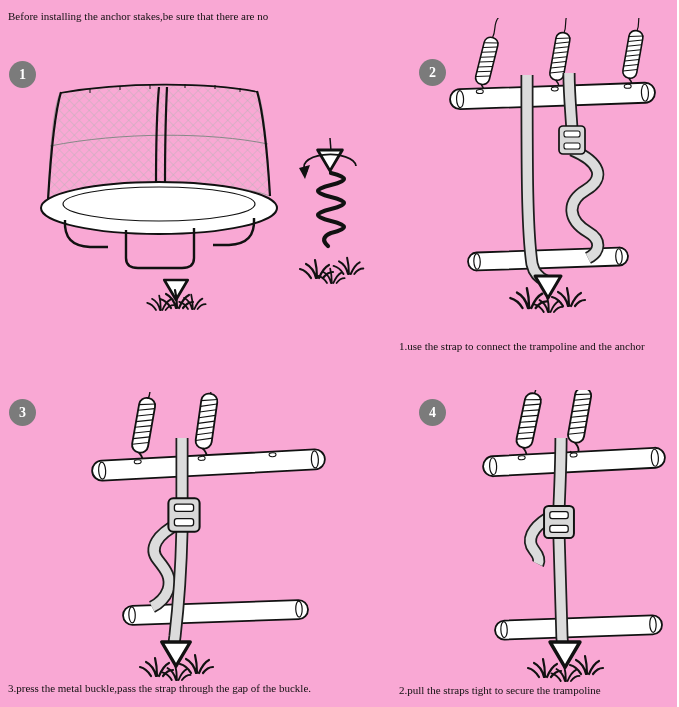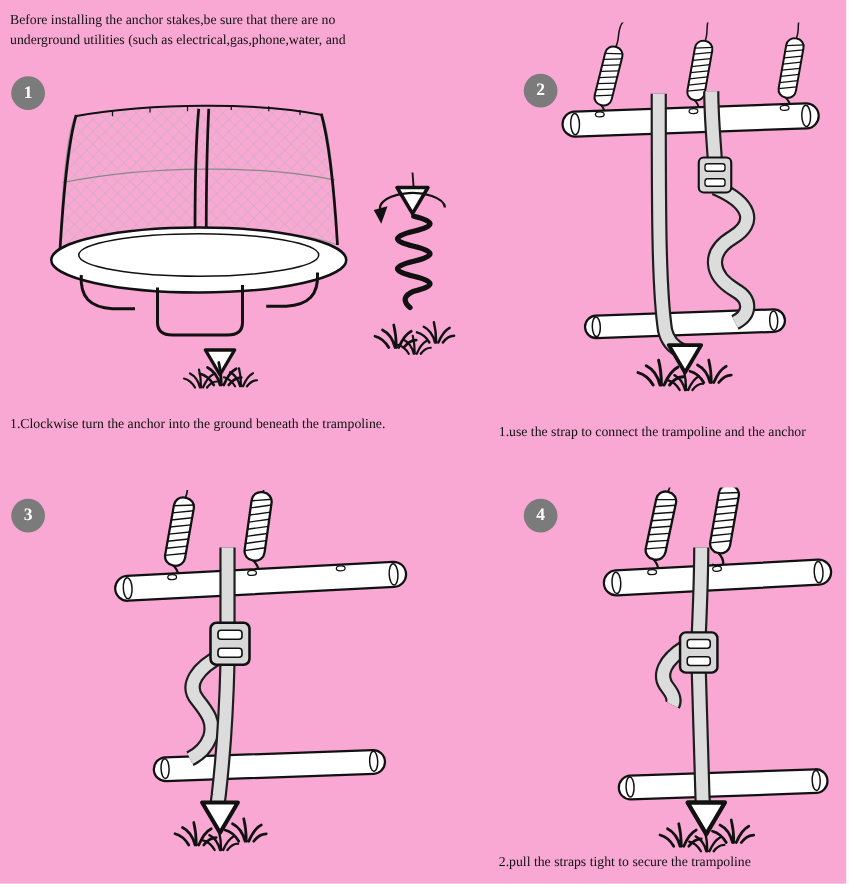--- a/index.html
+++ b/index.html
@@ -42,21 +42,20 @@
       <g id="buckle">
         <rect x="-13" y="-14" width="26" height="28" rx="4" fill="#d8d8d8" stroke="#111" stroke-width="1.7"></rect>
         <rect x="-8" y="-9" width="16" height="6" rx="2" fill="#fff" stroke="#111" stroke-width="1.1"></rect>
         <rect x="-8" y="3" width="16" height="6" rx="2" fill="#fff" stroke="#111" stroke-width="1.1"></rect>
       </g>
     </defs>
   </svg>
 
   <div class="txt warning">
     <div>Before installing the anchor stakes,be sure that there are no</div>
-    <div>underground utilities (such as electrical,gas,phone,water, and</div>
   </div>
 
   <div class="badge" style="left:9px;top:61px">1</div>
   <div class="badge" style="left:419px;top:59px">2</div>
   <div class="badge" style="left:9px;top:399px">3</div>
   <div class="badge" style="left:419px;top:399px">4</div>
 
   <svg class="panel" style="left:10px;top:80px" width="360" height="240" viewBox="0 0 360 240">
     <g>
       <path d="M38,120 C40,62 44,26 50,13 C112,2 198,2 248,12 C254,28 258,72 260,116 C215,98 85,100 38,120 Z" fill="url(#net)" stroke="#999" stroke-width="0.8"></path>
@@ -183,17 +182,17 @@
       <use href="#buckle" transform="translate(139,132) scale(1.15)"></use>
     </g>
     <g>
       <use href="#tri" transform="translate(145,252) scale(1.15)"></use>
       <use href="#grass" transform="translate(124,287)"></use>
       <use href="#grass" transform="translate(166,284)"></use>
       <use href="#grass" transform="translate(145,291) scale(0.85)"></use>
     </g>
   </svg>
 
-  <div class="txt" style="left:8px;top:331px">1.Clockwise turn the anchor into the ground beneath the trampoline.</div>
   <div class="txt" style="left:399px;top:338px">1.use the strap to connect the trampoline and the anchor</div>
+  <div class="txt" style="left:8px;top:680px">3.press the metal buckle,pass the strap through the gap of the buckle.</div>
   <div class="txt" style="left:399px;top:682px">2.pull the straps tight to secure the trampoline</div>
 
 </div>
 
 </body></html>

